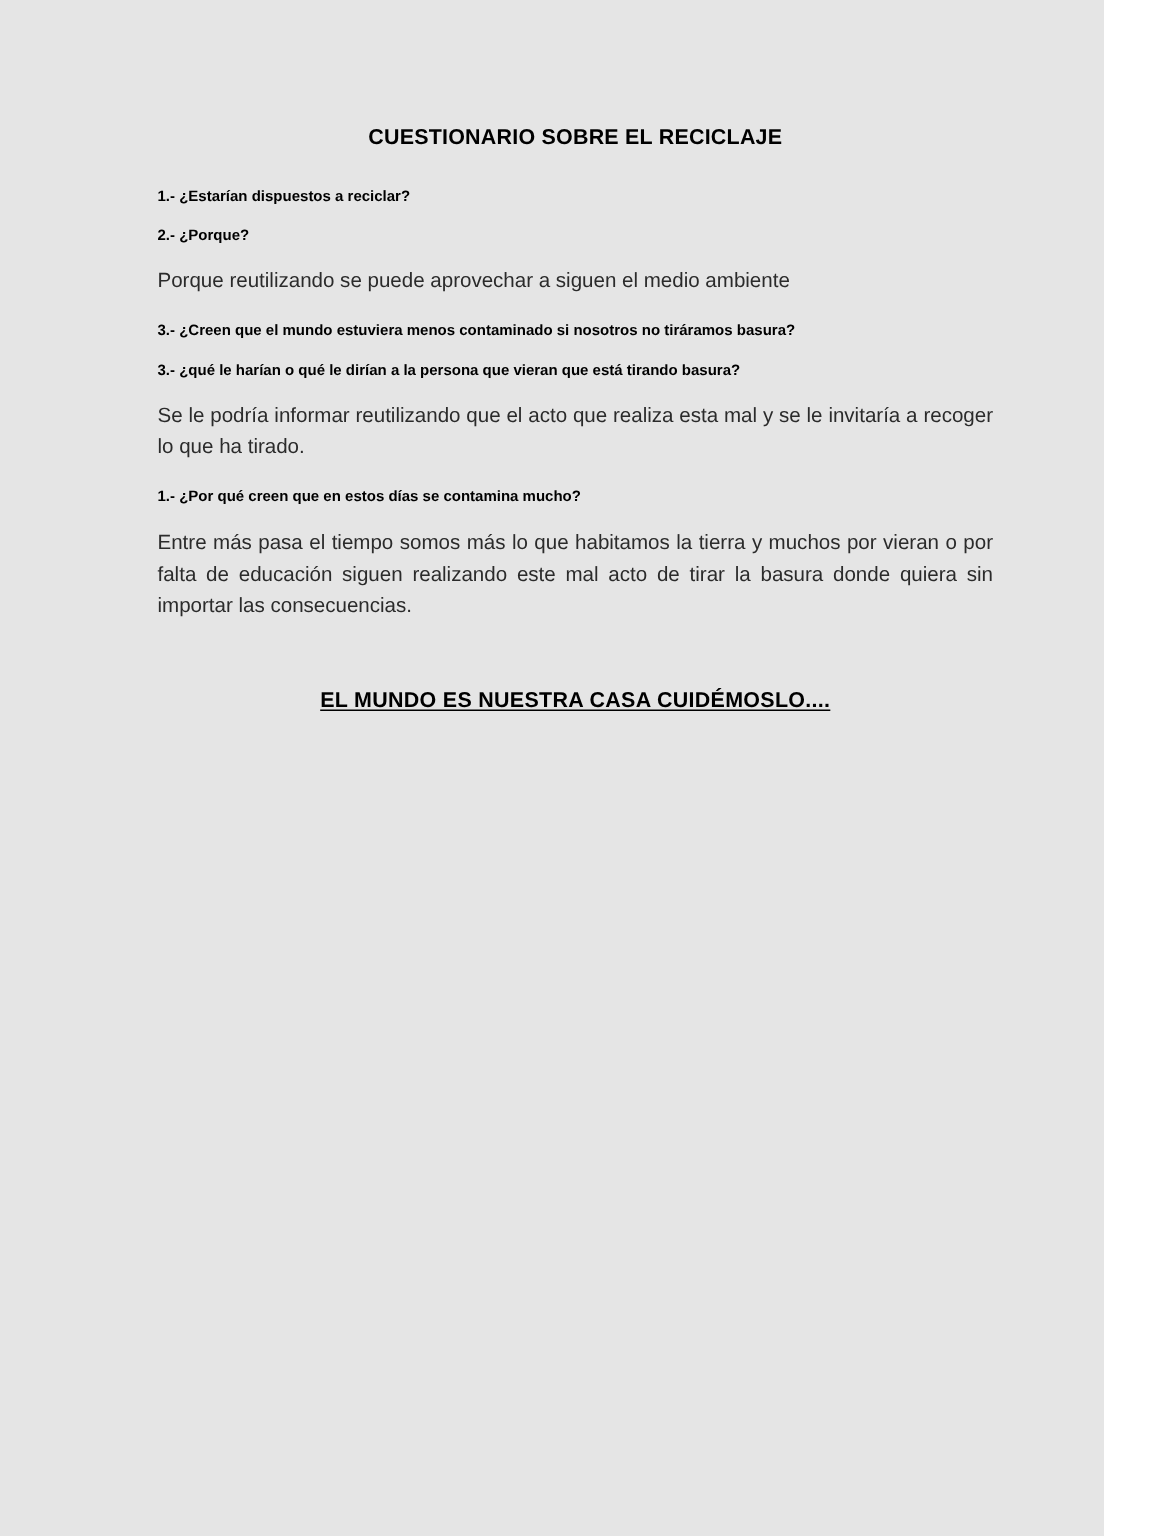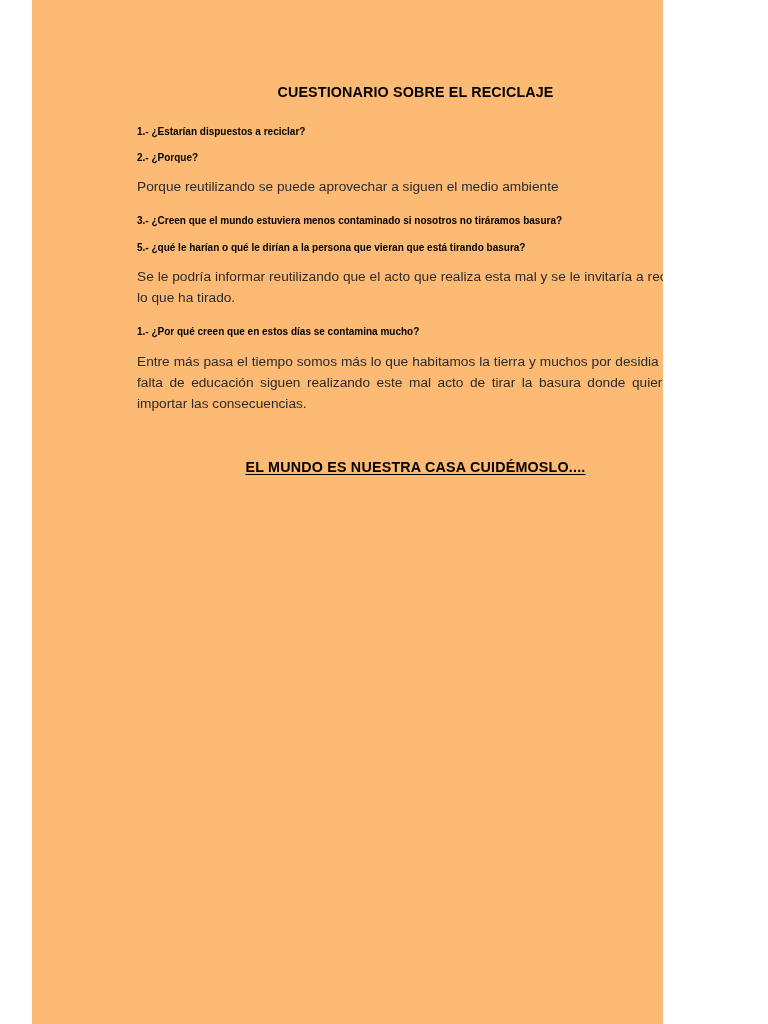--- a/index.html
+++ b/index.html
@@ -8,27 +8,26 @@
     background: #ffffff;
   }
   body {
     width: 768px;
     height: 1024px;
     font-family: "Liberation Sans", sans-serif;
     -webkit-font-smoothing: antialiased;
   }
   .page {
     position: relative;
-    width: 631px;
+    width: 736px;
     height: 1024px;
-    background: #fdba74;
+    background: #e5e5e5;
     box-sizing: border-box;
     padding: 0;
     overflow: hidden;
-    margin-left: 32px;
   }
   .content {
     position: absolute;
     left: 105px;
     top: 84px;
     width: 557px;
   }
   .doc-title {
     text-align: center;
     font-weight: bold;
@@ -87,25 +86,25 @@
 
     <h1 class="doc-title">CUESTIONARIO SOBRE EL RECICLAJE</h1>
 
     <p class="question">1.- ¿Estarían dispuestos a reciclar?</p>
 
     <p class="question">2.- ¿Porque?</p>
     <p class="answer">Porque reutilizando se puede aprovechar a siguen el medio ambiente</p>
 
     <p class="question">3.- ¿Creen que el mundo estuviera menos contaminado si nosotros no tiráramos basura?</p>
 
-    <p class="question">5.- ¿qué le harían o qué le dirían a la persona que vieran que está tirando basura?</p>
+    <p class="question">3.- ¿qué le harían o qué le dirían a la persona que vieran que está tirando basura?</p>
     <p class="answer">Se le podría informar reutilizando que el acto que realiza esta mal y se le invitaría a recoger lo que ha tirado.</p>
 
     <p class="question">1.- ¿Por qué creen que en estos días se contamina mucho?</p>
-    <p class="answer">Entre más pasa el tiempo somos más lo que habitamos la tierra y muchos por desidia o por falta de educación siguen realizando este mal acto de tirar la basura donde quiera sin importar las consecuencias.</p>
+    <p class="answer">Entre más pasa el tiempo somos más lo que habitamos la tierra y muchos por vieran o por falta de educación siguen realizando este mal acto de tirar la basura donde quiera sin importar las consecuencias.</p>
 
     <div class="closing">
       <p class="closing-line">
         <span>EL MUNDO ES NUESTRA CASA CUIDÉMOSLO....</span>
       </p>
     </div>
 
   </div>
 </div>
 

